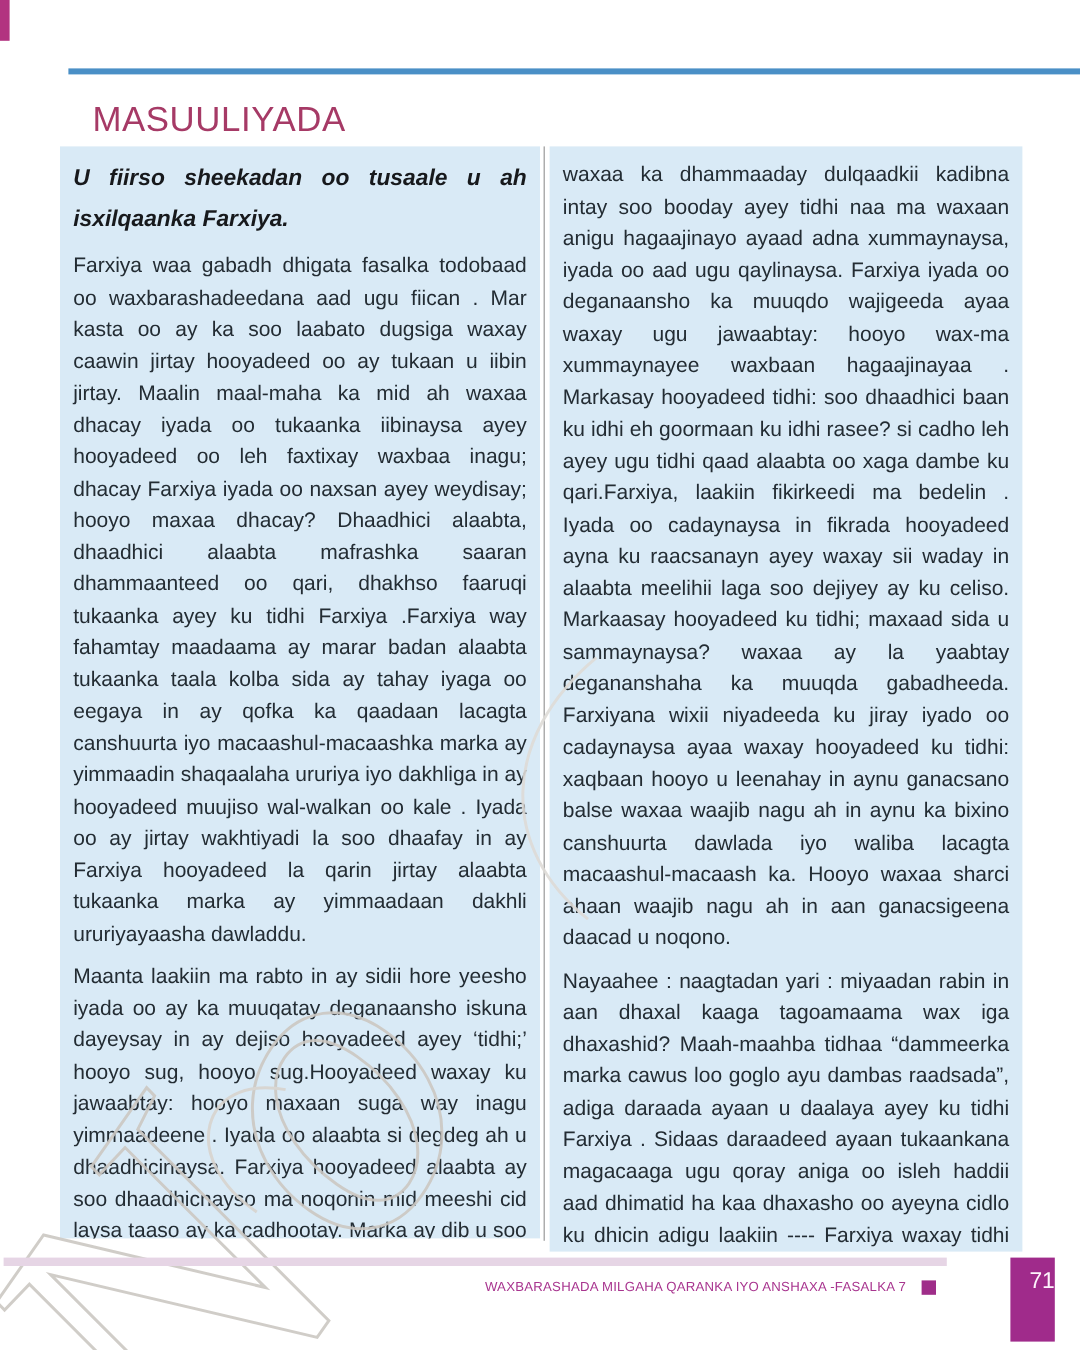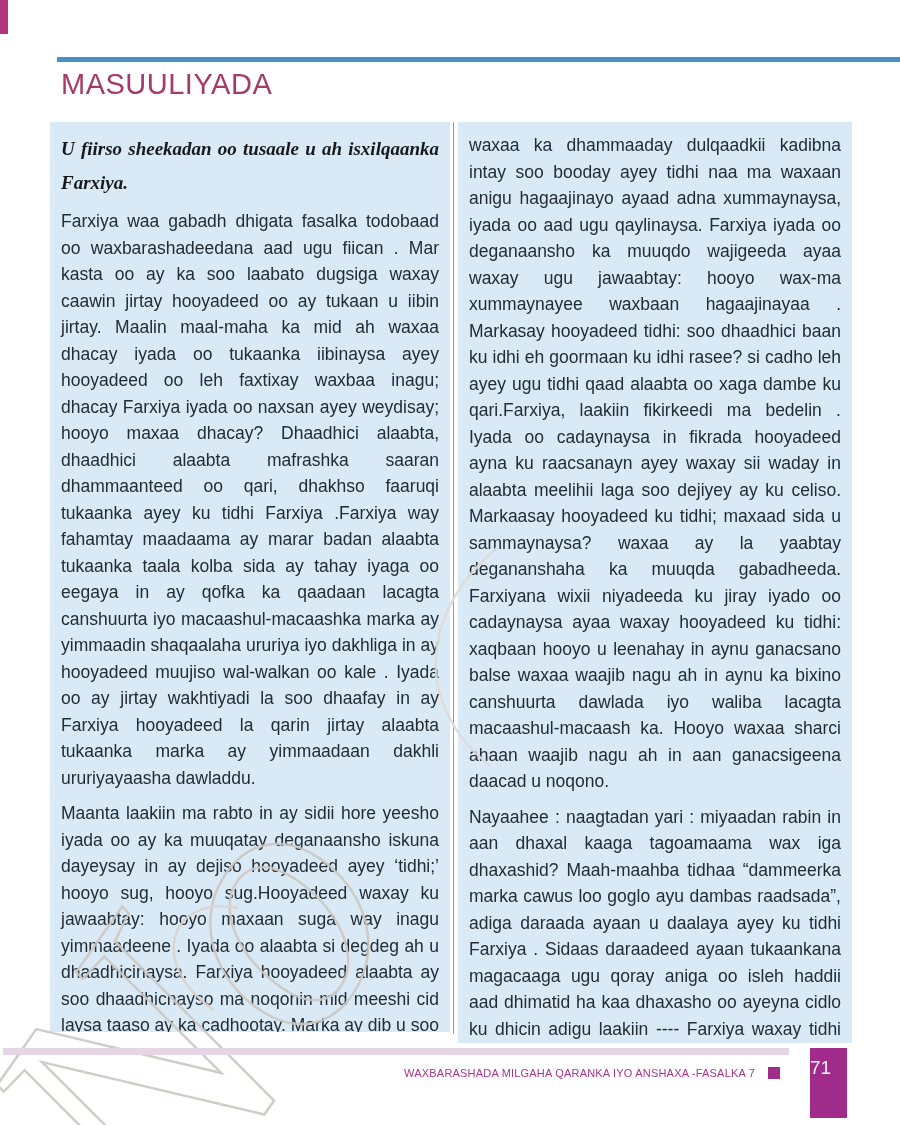--- a/index.html
+++ b/index.html
@@ -3,49 +3,49 @@
 <meta charset="utf-8">
 <style>
   html,body{margin:0;padding:0;background:#fff;}
   .page{
     position:relative;width:900px;height:1125px;background:#ffffff;
     overflow:hidden;font-family:"Liberation Sans",sans-serif;
   }
   .corner-strip{position:absolute;left:0;top:0;width:8px;height:34px;background:#b23380;}
   .top-rule{position:absolute;left:57px;right:0;top:57px;height:5px;background:#4a8fc6;}
   .title{
-    position:absolute;left:61px;top:68px;margin:0;
+    position:absolute;left:61px;top:68px;margin:16px;
     font-size:29px;font-weight:normal;letter-spacing:0.5px;color:#a63a66;
   }
   .col{
     position:absolute;top:122px;background:#d9eaf6;box-sizing:border-box;
     padding:10px 11px 8px 11px;overflow:hidden;z-index:1;
     color:#232c33;font-size:17.5px;line-height:26.5px;text-align:justify;
   }
   .col-left{left:50px;width:400px;height:910px;}
   .col-right{left:458px;width:394px;height:921px;}
   .divider{position:absolute;left:453px;top:122px;width:1px;height:912px;background:#9a9a9a;z-index:2;}
   .intro{
-    margin:0 0 8px 0;font-family:Liberation Serif, serif;font-style:italic;font-weight:bold;
+    margin:0 0 8px 0;font-family:Liberation Sans, sans-serif;font-style:italic;font-weight:bold;
     font-size:19px;line-height:34px;color:#17191c;text-align:justify;
   }
   .body{margin:0 0 9px 0;}
   .body:last-child{margin-bottom:0;}
   .cont{text-align-last:justify;}
   .watermark{position:absolute;left:0;top:0;z-index:3;pointer-events:none;}
   .footer-bar{position:absolute;left:3px;top:1048px;width:786px;height:7px;background:#e6d5e5;z-index:4;}
   .footer-row{
     position:absolute;left:150px;top:1060px;width:630px;height:26px;z-index:4;
     display:flex;align-items:center;justify-content:flex-end;gap:13px;
   }
   .footer-text{color:#a8358f;font-size:11px;letter-spacing:0.2px;white-space:nowrap;}
   .footer-square{width:12px;height:12px;background:#9f2d89;display:inline-block;}
   .page-box{
-    position:absolute;left:810px;top:1048px;width:37px;height:70px;background:#a02b8b;z-index:4;
-    box-sizing:border-box;padding-top:9px;text-align:left;
+    position:absolute;left:842px;top:1048px;width:37px;height:70px;background:#a02b8b;z-index:4;
+    box-sizing:border-box;padding-top:9px;text-align:right;
   }
   .page-box span{color:#fdf3fb;font-size:19px;}
 </style>
 </head>
 <body>
 
 <div class="page">
 
   <div class="corner-strip"></div>
   <div class="top-rule"></div>

